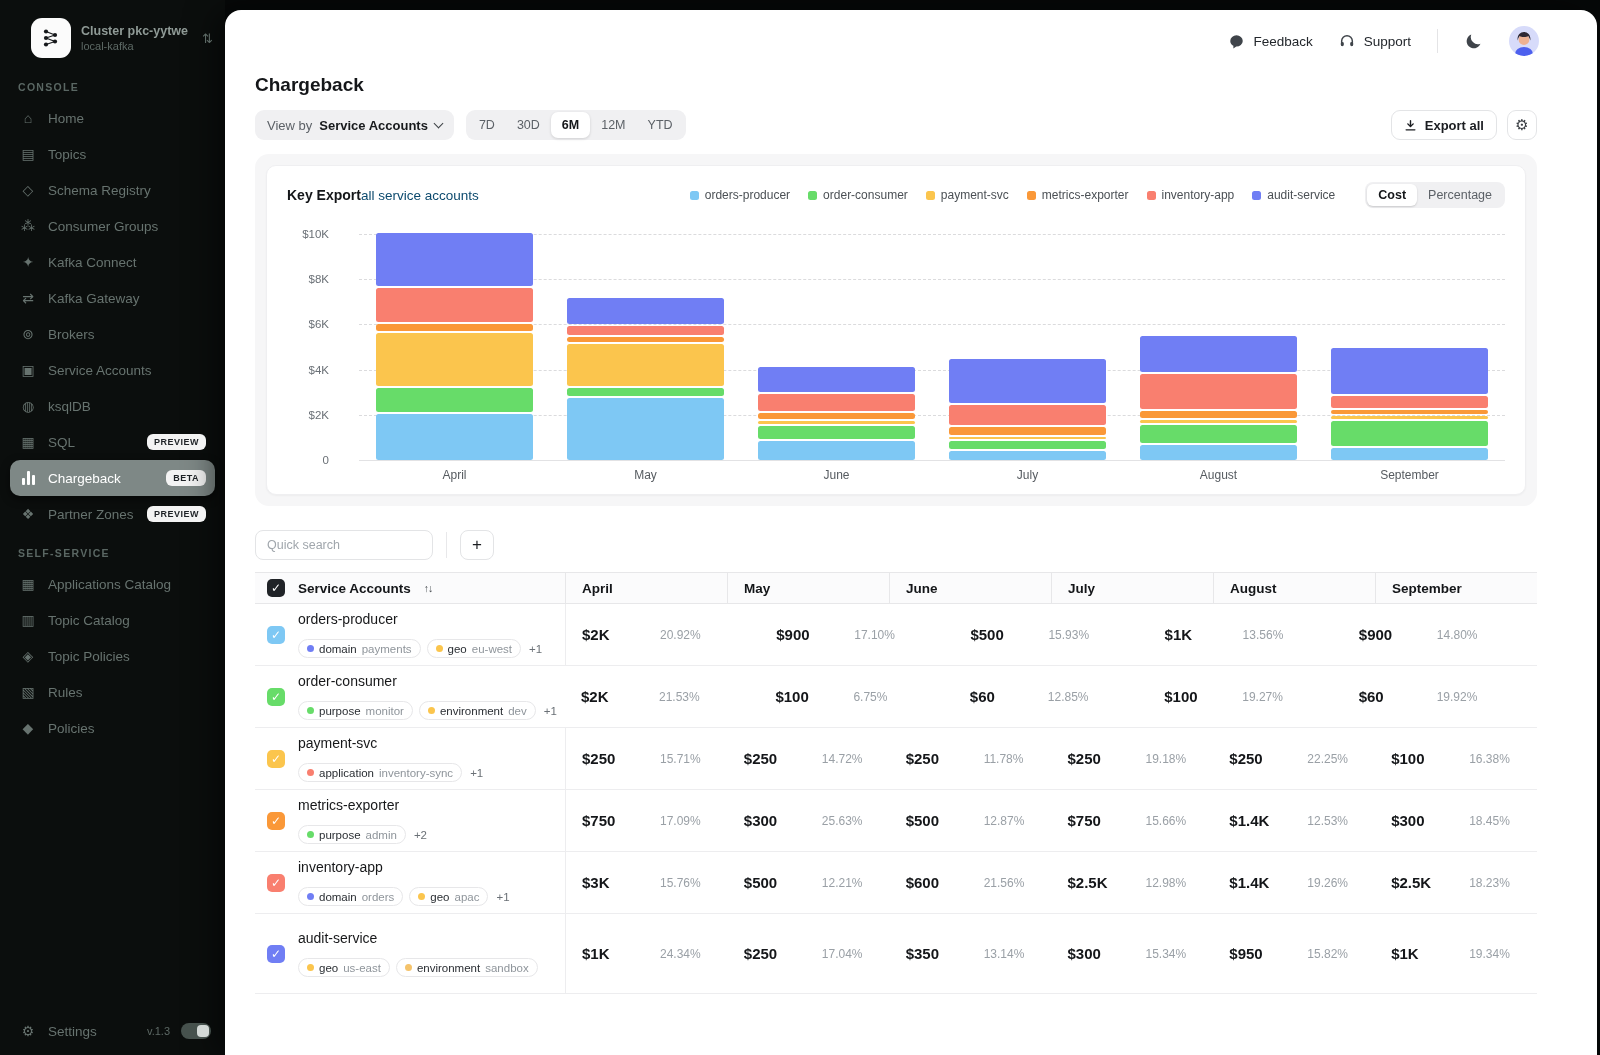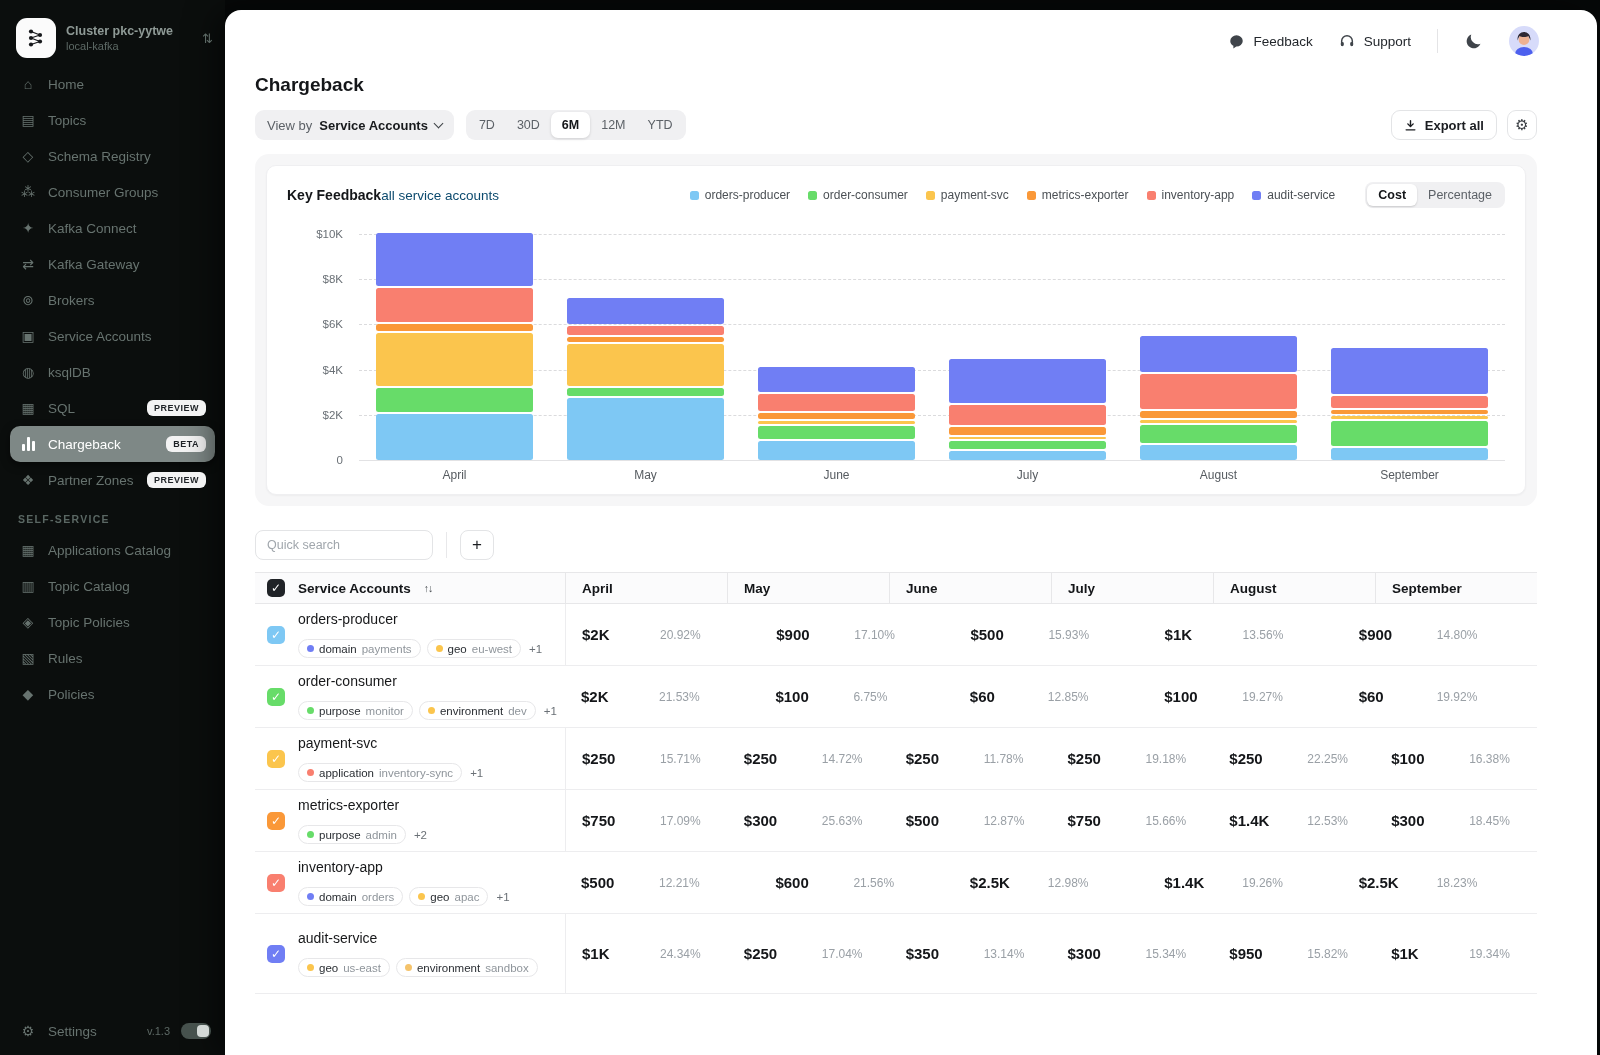--- a/index.html
+++ b/index.html
@@ -6,21 +6,21 @@
   html,body { width: 1600px; height: 1055px; overflow: hidden; }
   body {
     background: #060808;
     font-family: "Liberation Sans", "DejaVu Sans", sans-serif;
     display: flex;
     color: #17181a;
   }
 
   
   .sidebar { flex: 0 0 225px; height: 100%; background: #0b0e0d; display: flex; flex-direction: column; padding-top: 14px; }
-  .cluster { display: flex; align-items: center; gap: 10px; padding: 4px 12px 4px 16px; justify-content: flex-end; }
+  .cluster { display: flex; align-items: center; gap: 10px; padding: 4px 12px 4px 31px; justify-content: flex-end; }
   .cluster-logo { width: 40px; height: 40px; background: #fbfbfb; border-radius: 11px; display: flex; align-items: center; justify-content: center; flex: 0 0 40px; }
   .cluster-meta { flex: 1; min-width: 0; }
   .cluster-title { color: #8f9a96; font-weight: bold; font-size: 12.5px; filter: blur(.6px); white-space: nowrap; }
   .cluster-sub { color: #5d6965; font-size: 11px; filter: blur(.6px); margin-top: 2px; }
   .cluster-switch { color: #5d6965; font-size: 13px; filter: blur(.5px); }
   .nav { flex: 1; padding: 4px 10px 0; overflow: hidden; }
   .nav-section-label { color: #5a6763; font-size: 10.5px; font-weight: bold; letter-spacing: 1.3px; text-transform: uppercase; padding: 15px 8px 7px; filter: blur(.6px); }
   .nav-item { display: flex; align-items: center; gap: 11px; height: 36px; padding: 0 9px; border-radius: 10px; color: #67736f; font-size: 13.5px; cursor: pointer; }
   .nav-item:not(.active) { filter: blur(.6px); }
   .nav-item.active { background: #7e8886; color: #fff; box-shadow: 0 3px 8px rgba(0,0,0,.55); font-weight: 500; }
@@ -72,21 +72,21 @@
   .legend { display: flex; gap: 18px; margin-left: auto; margin-right: 30px; }
   .legend-item { display: flex; align-items: center; gap: 6px; cursor: pointer; }
   .legend-dot { width: 9px; height: 9px; border-radius: 2.5px; }
   .legend-label { font-size: 12px; color: #4b5055; }
   .mode-toggle { display: flex; background: #f0f0f2; border-radius: 8px; padding: 2px; }
   .mode { padding: 4px 11px; font-size: 12.5px; color: #5c6167; border-radius: 6px; cursor: pointer; }
   .mode.active { background: #fff; color: #141619; font-weight: bold; box-shadow: 0 1px 2px rgba(0,0,0,.16); }
 
   .plot-wrap { display: flex; margin-top: 26px; }
   .y-axis { width: 72px; position: relative; height: 226px; flex: 0 0 72px; }
-  .y-tick { position: absolute; right: 16px; transform: translateY(-50%); font-size: 11.5px; color: #6a7076; }
+  .y-tick { position: absolute; right: 30px; transform: translateY(-50%); font-size: 11.5px; color: #6a7076; }
   .plot { flex: 1; position: relative; height: 226px; }
   .gridline { position: absolute; left: 0; right: 0; border-top: 1px dashed #dbdbdd; }
   .gridline.base { border-top: 1px solid #e2e2e4; }
   .bars { position: absolute; inset: 0 0 0 0; display: flex; }
   .bar-slot { flex: 1; display: flex; justify-content: center; align-items: flex-end; }
   .bar { width: 157px; display: flex; flex-direction: column-reverse; gap: 2px; }
   .seg { border-radius: 2.5px; }
   .x-axis { display: flex; margin-left: 72px; margin-top: 8px; }
   .x-label { flex: 1; text-align: center; font-size: 12px; color: #565b60; }
 
@@ -143,20 +143,21 @@
         </g>
       </svg>
     </div>
     <div class="cluster-meta">
       <div class="cluster-title">Cluster pkc-yytwe</div>
       <div class="cluster-sub">local-kafka</div>
     </div>
     <div class="cluster-switch">⇅</div>
   </div>
   <nav class="nav">
+      <div class="nav-section-label">Console</div>
       <div class="nav-item">
         <span class="nav-icon">⌂</span>
         <span class="nav-label">Home</span>
       </div>
       <div class="nav-item">
         <span class="nav-icon">▤</span>
         <span class="nav-label">Topics</span>
       </div>
       <div class="nav-item">
         <span class="nav-icon">◇</span>
@@ -295,21 +296,21 @@
         </span>
         <span class="icon-btn">
           <span>⚙</span>
         </span>
       </span>
     </div>
 
     <div class="chart-panel">
       <div class="chart-card">
         <div class="chart-head">
-          <span class="km-title">Key Feedback</span>
+          <span class="km-title">Key Export</span>
           <span class="km-sub">all service accounts</span>
           <span class="legend">
               <span class="legend-item">
                 <span class="legend-dot" style="background: rgb(126, 200, 244);"></span>
                 <span class="legend-label">orders-producer</span>
               </span>
               <span class="legend-item">
                 <span class="legend-dot" style="background: rgb(103, 220, 105);"></span>
                 <span class="legend-label">order-consumer</span>
               </span>
@@ -622,20 +623,24 @@
                   </span>
                   <span class="pill">
                     <span class="pill-dot" style="background: rgb(251, 197, 77);"></span>
                     <span class="pill-key">geo</span>
                     <span class="pill-val">apac</span>
                   </span>
                   <span class="more">+1</span>
                 </div>
               </div>
             </div>
+            <div class="td first">
+              <span class="cell-value">$3K</span>
+              <span class="cell-pct">15.76%</span>
+            </div>
             <div class="td">
               <span class="cell-value">$500</span>
               <span class="cell-pct">12.21%</span>
             </div>
             <div class="td">
               <span class="cell-value">$600</span>
               <span class="cell-pct">21.56%</span>
             </div>
             <div class="td">
               <span class="cell-value">$2.5K</span>

